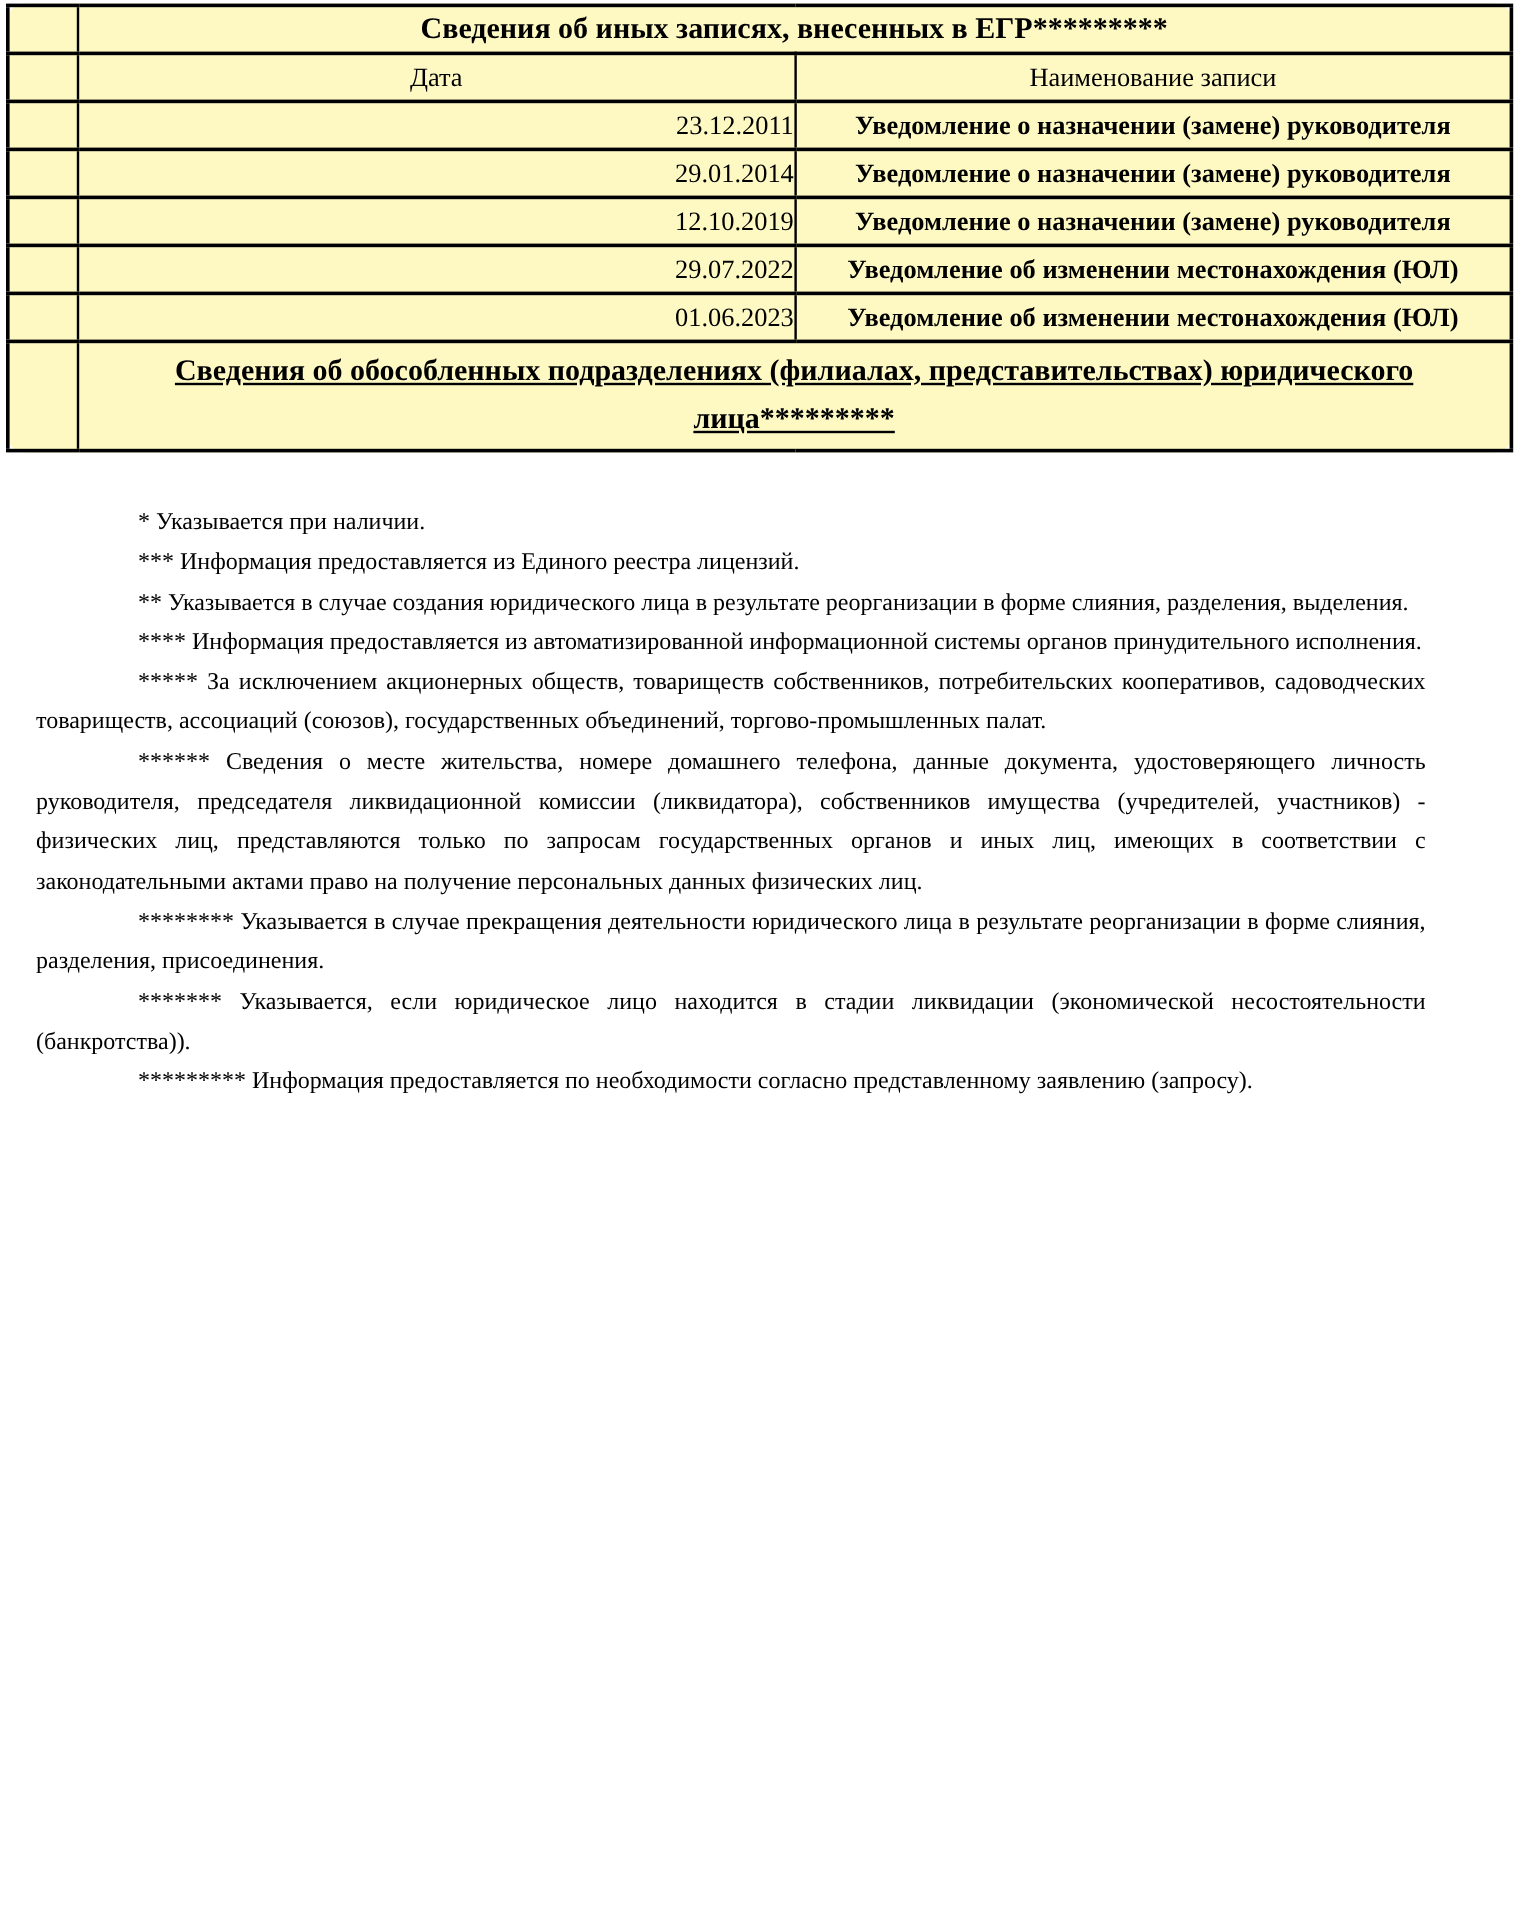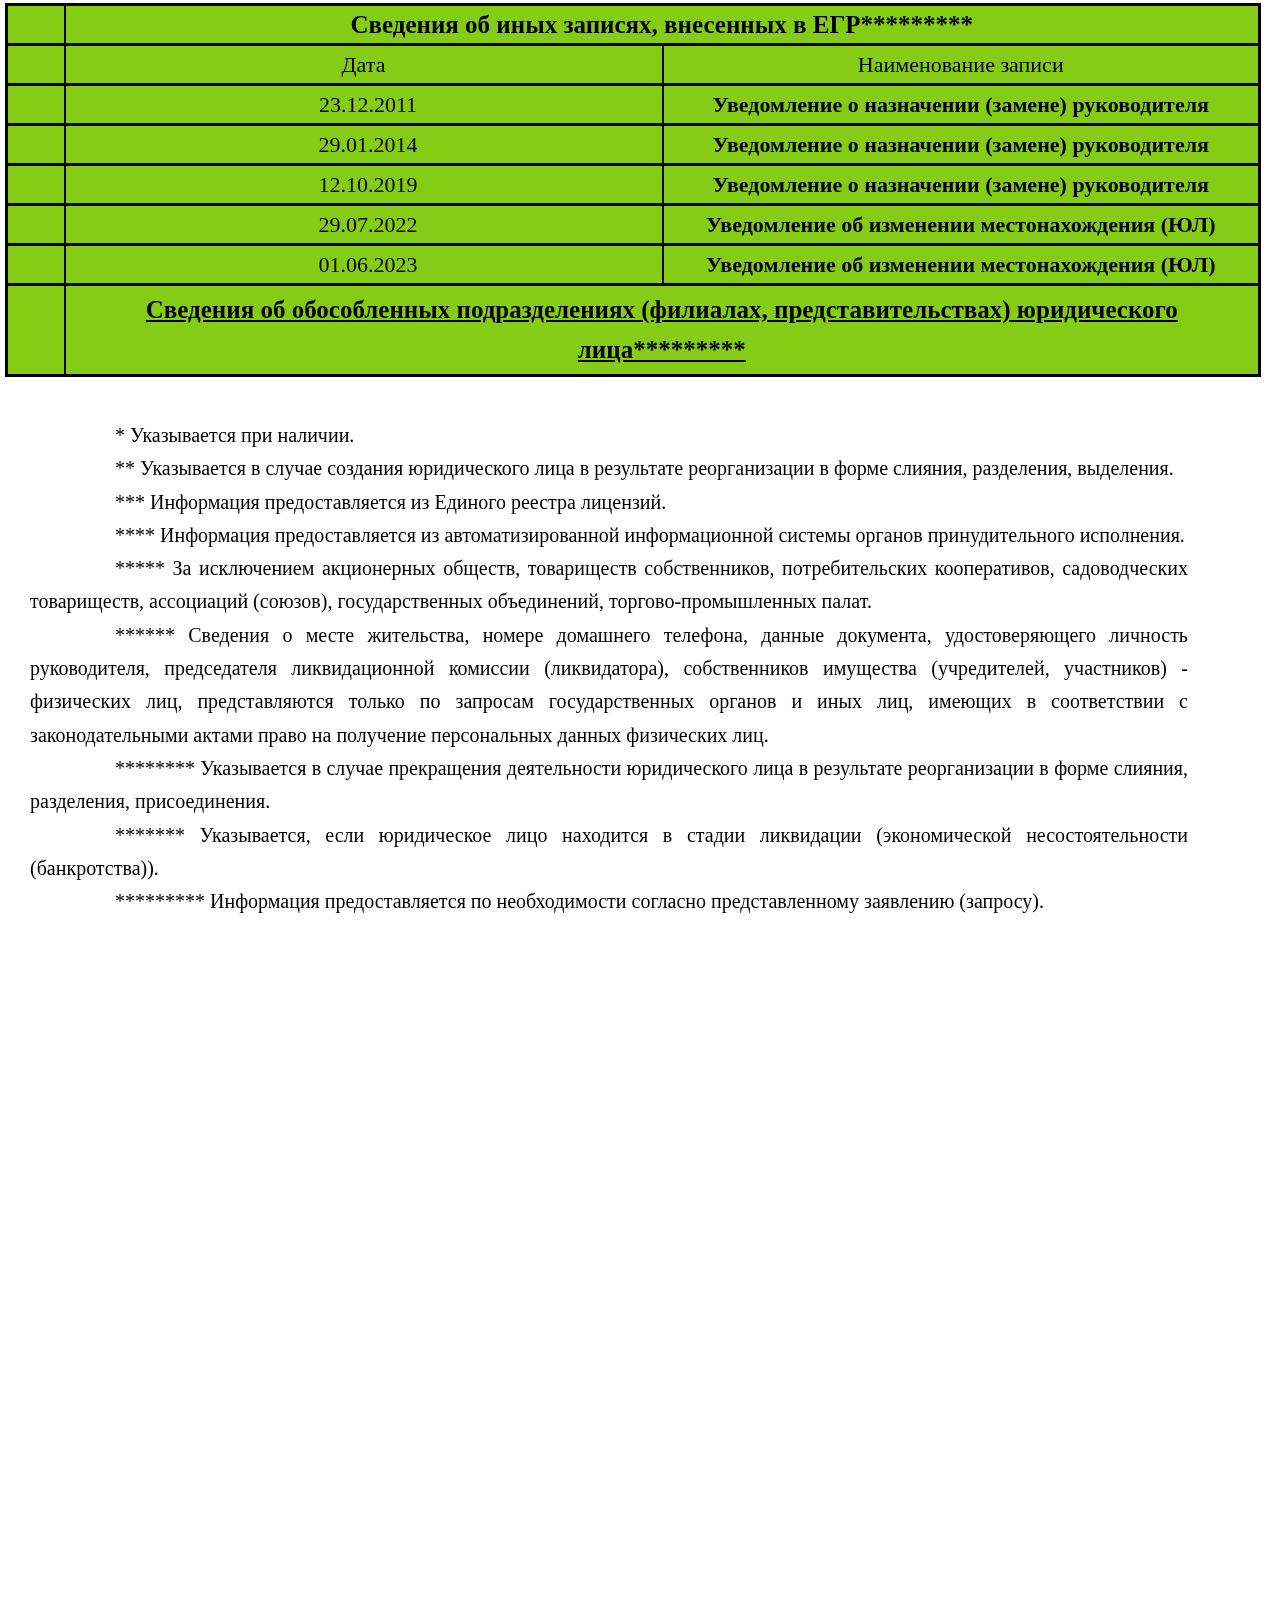--- a/index.html
+++ b/index.html
@@ -13,21 +13,22 @@
     position: relative;
     font-family: "Liberation Serif", "DejaVu Serif", serif;
     color: #000000;
     -webkit-font-smoothing: antialiased;
   }
   .doc-table {
     border-collapse: collapse;
     table-layout: fixed;
     margin: 3px 0 0 5px;
     width: 1253px;
-    background: #84cc16;
+    background: #fef9c3;
+    border-radius: 16px;
   }
   .doc-table, .doc-table td {
     border: 2px solid #000000;
   }
   .doc-table {
     border-width: 3px;
   }
   .doc-table td {
     border-top-width: 3px;
     border-bottom-width: 3px;
@@ -44,21 +45,21 @@
   }
   td.cell-title {
     font-weight: bold;
     text-align: center;
     font-size: 25px;
   }
   td.cell-colheader {
     text-align: center;
   }
   td.cell-date {
-    text-align: center;
+    text-align: right;
     padding-left: 9px;
   }
   td.cell-record {
     text-align: center;
     font-weight: bold;
   }
   td.cell-bottom-title {
     font-weight: bold;
     text-align: center;
     font-size: 25px;
@@ -124,21 +125,21 @@
     </tr>
     <tr>
       <td class="merged-h"></td>
       <td class="merged-h cell-bottom-title" colspan="2">Сведения об обособленных подразделениях (филиалах, представительствах) юридического лица*********</td>
     </tr>
   </tbody>
 </table>
 
 <div class="footnotes">
   <p>* Указывается при наличии.</p>
+  <p>*** Информация предоставляется из Единого реестра лицензий.</p>
   <p>** Указывается в случае создания юридического лица в результате реорганизации в форме слияния, разделения, выделения.</p>
-  <p>*** Информация предоставляется из Единого реестра лицензий.</p>
   <p>**** Информация предоставляется из автоматизированной информационной системы органов принудительного исполнения.</p>
   <p>***** За исключением акционерных обществ, товариществ собственников, потребительских кооперативов, садоводческих товариществ, ассоциаций (союзов), государственных объединений, торгово-промышленных палат.</p>
   <p>****** Сведения о месте жительства, номере домашнего телефона, данные документа, удостоверяющего личность руководителя, председателя ликвидационной комиссии (ликвидатора), собственников имущества (учредителей, участников) - физических лиц, представляются только по запросам государственных органов и иных лиц, имеющих в соответствии с законодательными актами право на получение персональных данных физических лиц.</p>
   <p>******** Указывается в случае прекращения деятельности юридического лица в результате реорганизации в форме слияния, разделения, присоединения.</p>
   <p>******* Указывается, если юридическое лицо находится в стадии ликвидации (экономической несостоятельности (банкротства)).</p>
   <p>********* Информация предоставляется по необходимости согласно представленному заявлению (запросу).</p>
 </div>
 
 </body></html>

